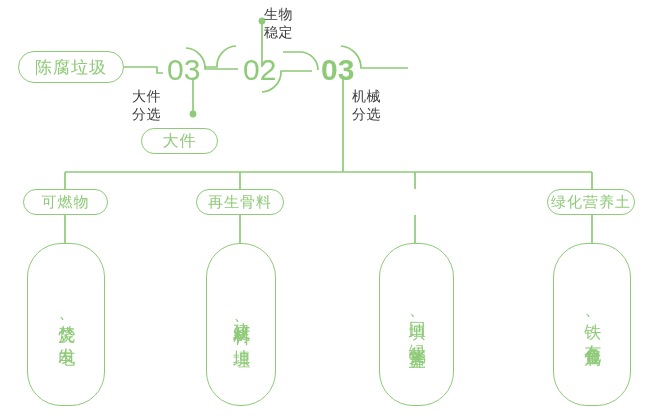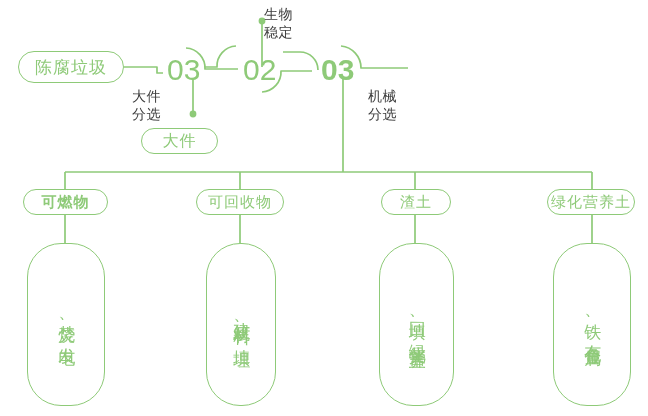--- a/index.html
+++ b/index.html
@@ -50,21 +50,21 @@
     top: 128px;
     width: 77px;
     height: 26px;
     font-size: 16px;
   }
   .pill.cat {
     top: 189px;
     height: 26px;
     font-size: 15px;
   }
-  .pill.cat.c0 { left: 23px;  width: 85px; font-weight: bold; }
+  .pill.cat.c0 { left: 23px;  width: 85px; }
   .pill.cat.c1 { left: 196px; width: 88px; }
   .pill.cat.c2 { left: 381px; width: 70px; }
   .pill.cat.c3 { left: 547px; width: 88px; }
 
   
   .outcome {
     position: absolute;
     box-sizing: border-box;
     border: 1.6px solid #8ECA78;
     border-radius: 34px;
@@ -108,21 +108,21 @@
     position: absolute;
     color: #3C3C3C;
     font-size: 14px;
     line-height: 1.25;
     letter-spacing: 0.5px;
     white-space: pre-line;
     text-align: center;
   }
   .anno.a-bulky { left: 132px; top: 88px; }
   .anno.a-bio   { left: 264px; top: 6px;  }
-  .anno.a-mech  { left: 352px; top: 88px; margin-left: 16px; }
+  .anno.a-mech  { left: 352px; top: 88px; }
 </style>
 </head>
 <body>
 
 <div id="stage">
 
   <svg id="wires" viewBox="0 0 648 416">
     <g fill="none" stroke="#8ECA78" stroke-width="1.7" stroke-linecap="butt" stroke-linejoin="round">
 
       <path d="M124,67 L157,67 L157,73 L163,73"></path>
@@ -175,24 +175,21 @@
 分选</div>
 
   <div class="pill bulky">
     <span>大件</span>
   </div>
 
   <div class="pill cat c0">
     <span>可燃物</span>
   </div>
   <div class="pill cat c1">
-    <span>可回收物</span>
-  </div>
-  <div class="pill cat c2">
-    <span>渣土</span>
+    <span>再生骨料</span>
   </div>
   <div class="pill cat c3">
     <span>绿化营养土</span>
   </div>
 
   <div class="outcome o0">
     <span class="vtext">焚烧、发电</span>
   </div>
   <div class="outcome o1">
     <span class="vtext">建筑材料、填埋</span>

